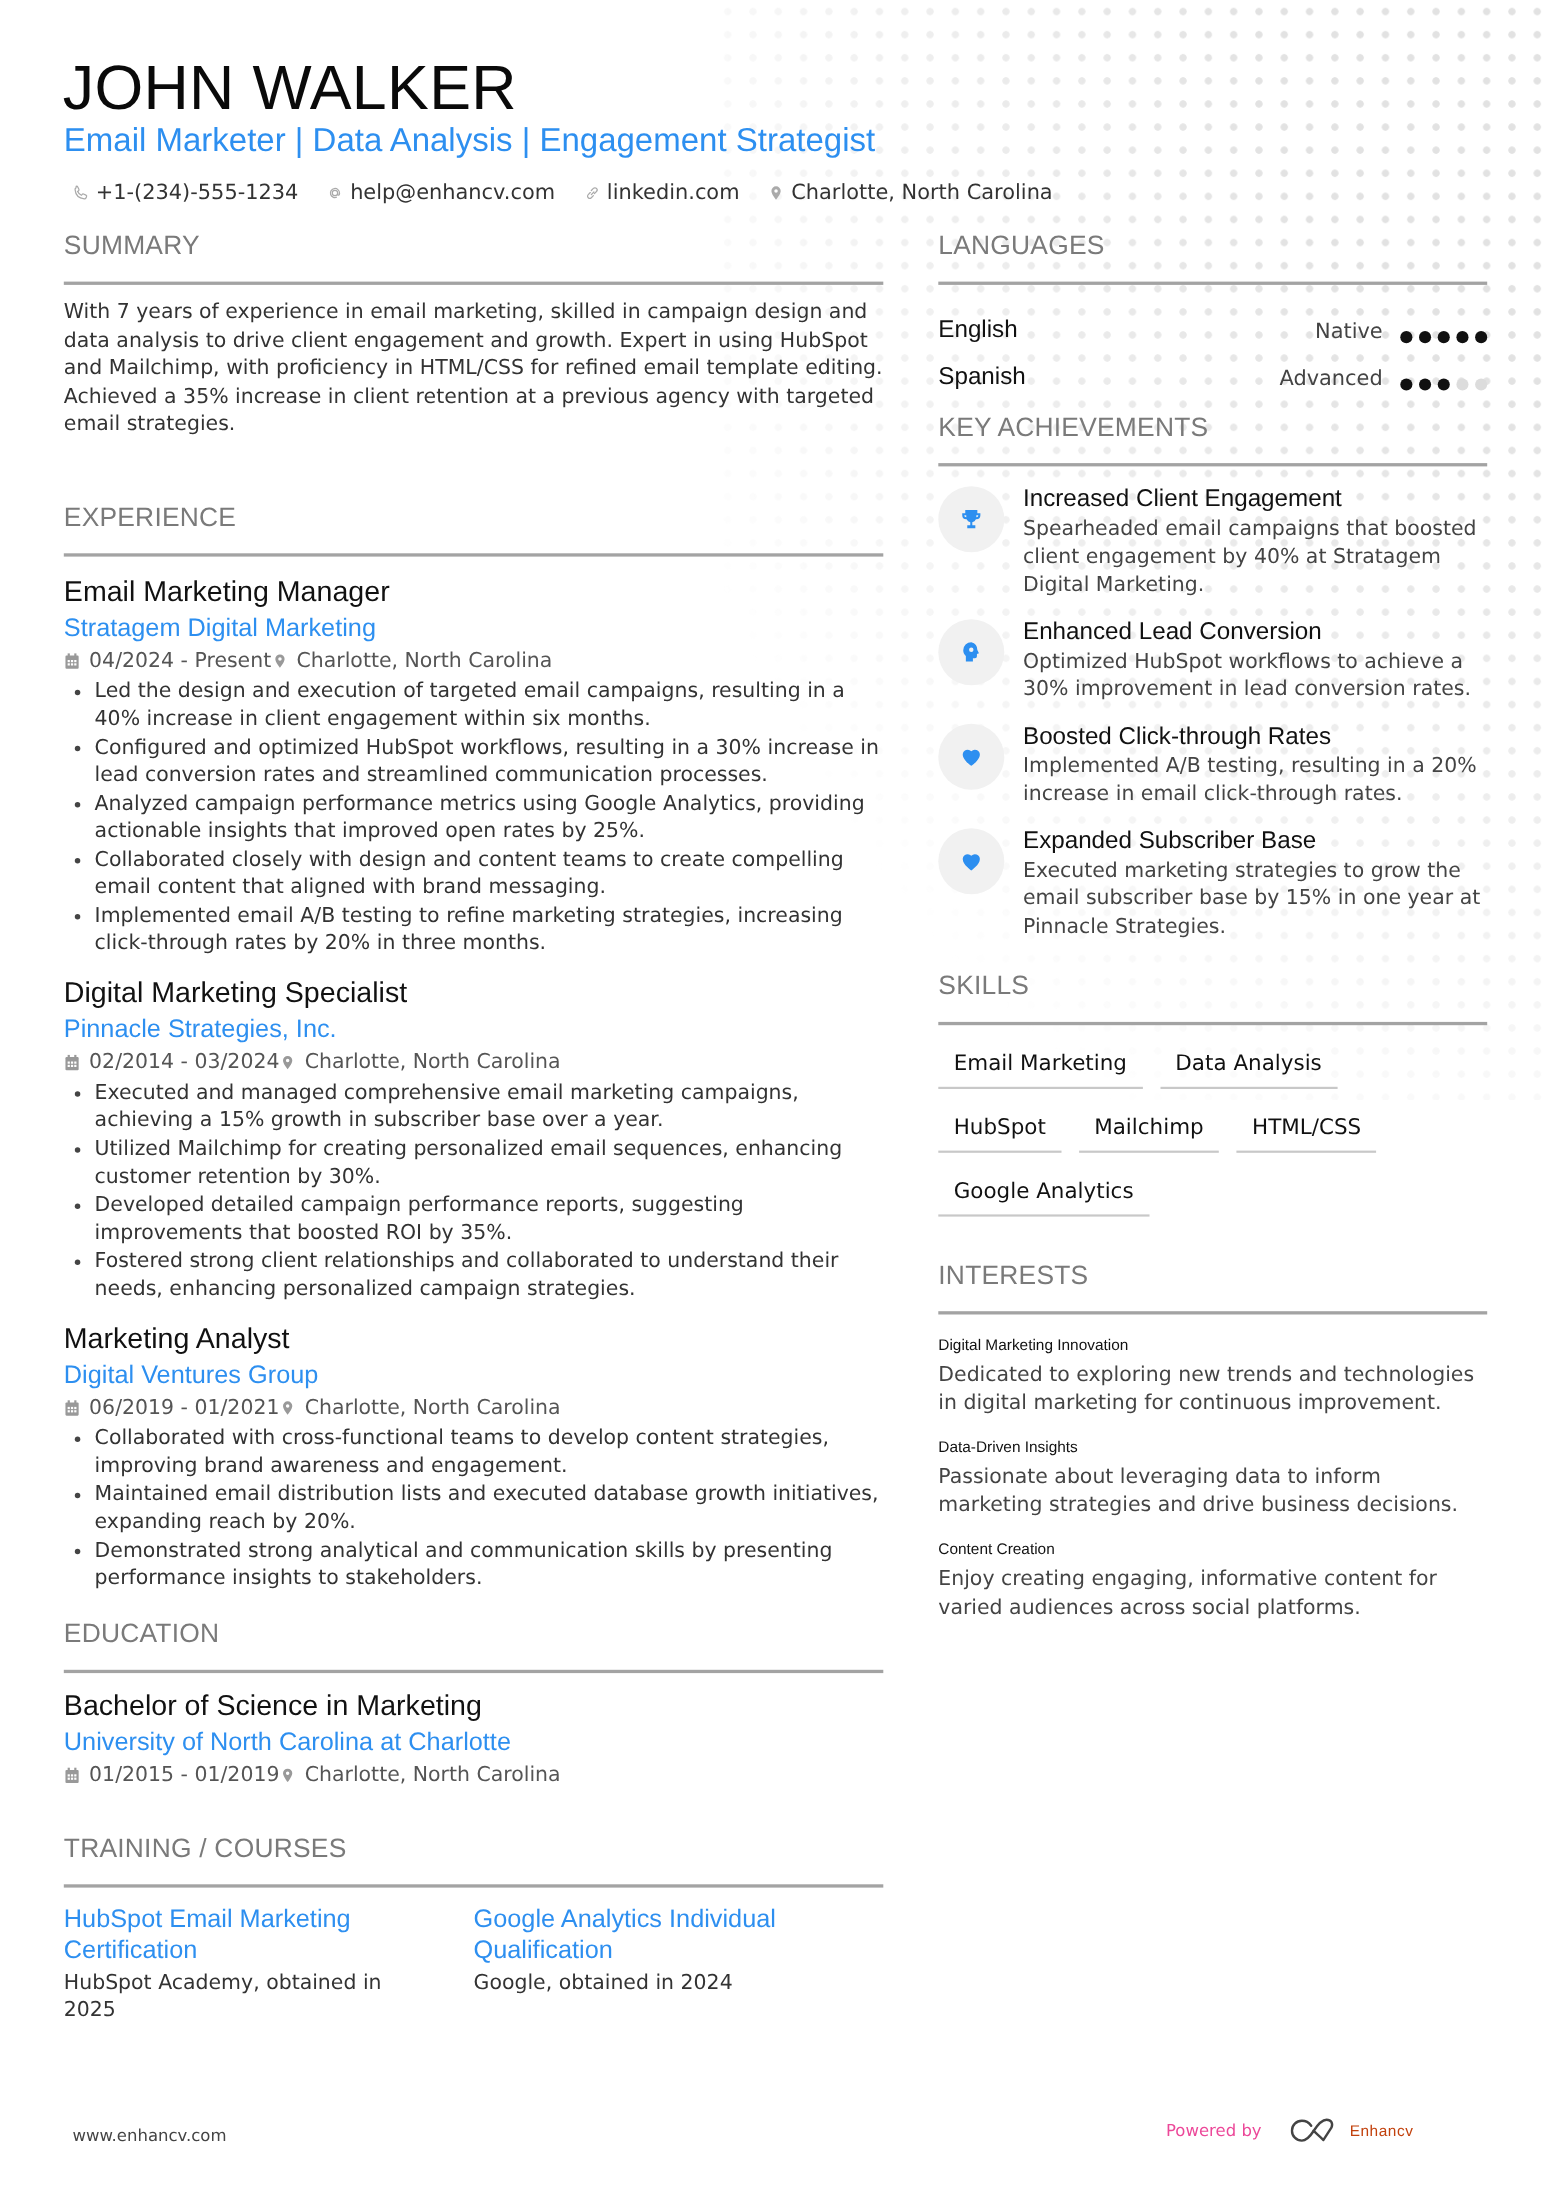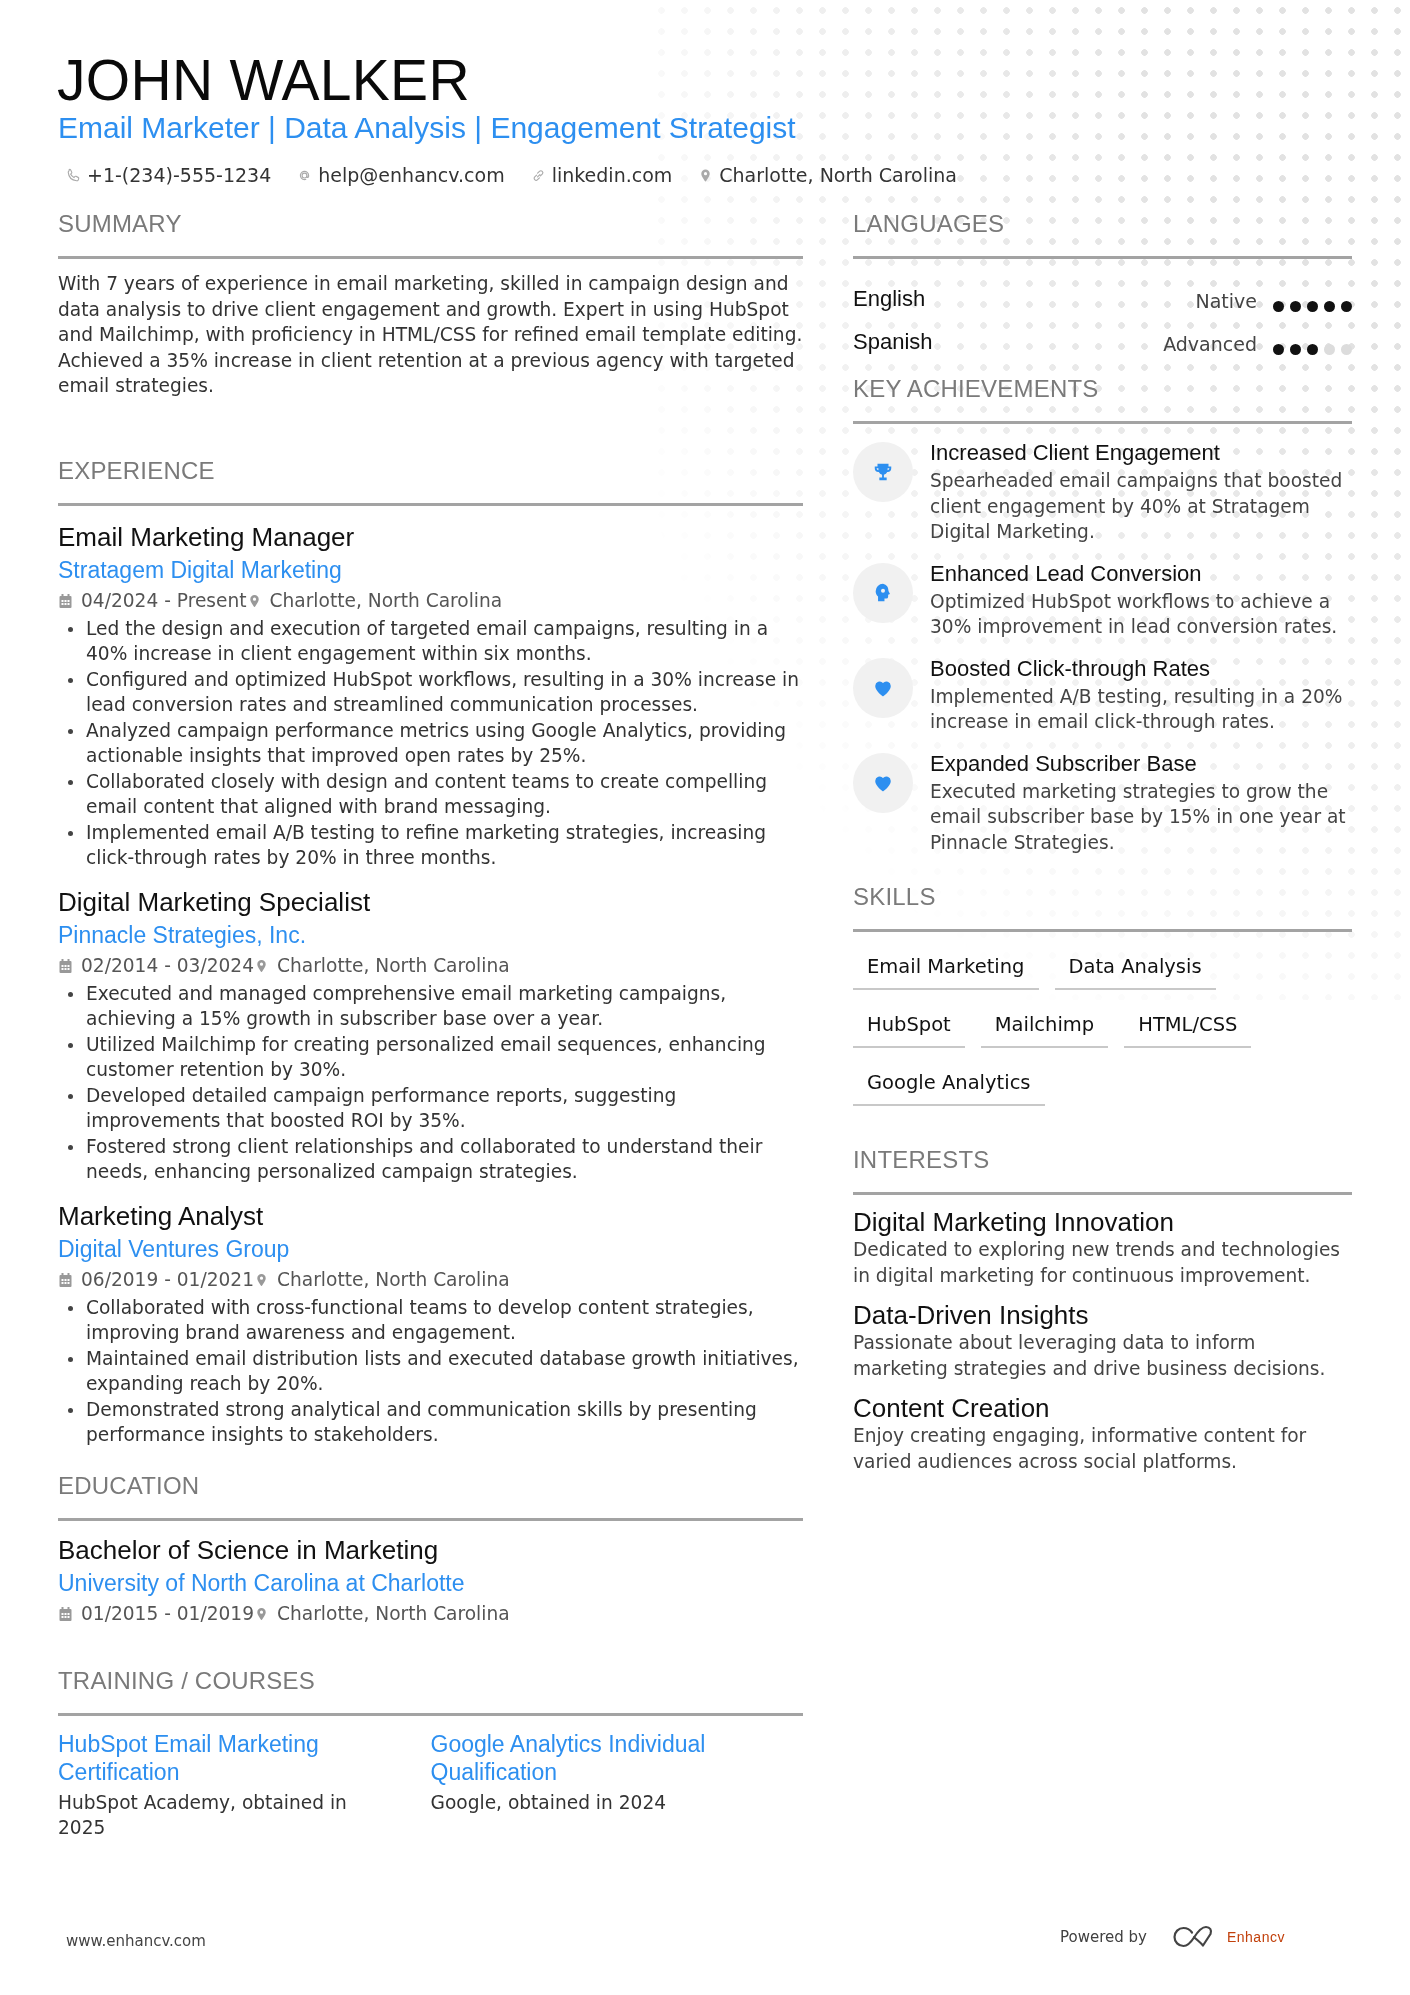--- a/index.html
+++ b/index.html
@@ -73,27 +73,27 @@
   .ach-body { margin-left: 17px; }
   .ach-title { font-size: 22px; line-height: 30px; color: #111; }
   .ach-desc { font-size: 18.6px; line-height: 25.5px; color: #444; font-family: "DejaVu Sans", sans-serif; }
 
   .skills-section { margin-top: 30px; }
   .skills { display: flex; flex-wrap: wrap; gap: 16px 16px; margin-top: 16px; width: 480px; }
   .skill { font-size: 20.5px; line-height: 26px; color: #111; padding: 6px 14px 8px 14px; border-bottom: 2px solid #c8c8c8; font-family: "DejaVu Sans", sans-serif; font-size: 19.5px; }
 
   .int-section { margin-top: 42px; }
   .interest { margin-top: 12px; }
-  .int-title { font-size: 26px; line-height: 30px; color: #111; }
+  .int-title { font-size: 14px; line-height: 30px; color: #111; }
   .int-desc { font-size: 18.6px; line-height: 25.5px; color: #444; font-family: "DejaVu Sans", sans-serif; }
 
   
   .footer-left { position: absolute; left: 66px; top: 1932px; font-size: 15px; color: #444; font-family: "DejaVu Sans", sans-serif; }
   .footer-right { position: absolute; left: 1060px; top: 1924px; display: flex; align-items: center; gap: 26px; }
-  .powered { font-size: 15px; color: #404040; font-family: "DejaVu Sans", sans-serif; }
+  .powered { font-size: 15px; color: #ec4899; font-family: "DejaVu Sans", sans-serif; }
   .brand { display: flex; align-items: center; gap: 10px; }
   .brand-name { font-size: 14px; color: #c2410c; letter-spacing: 0.5px; }
 </style>
 </head>
 <body>
 
 <div class="dots"></div>
 
 <div class="page">
 

